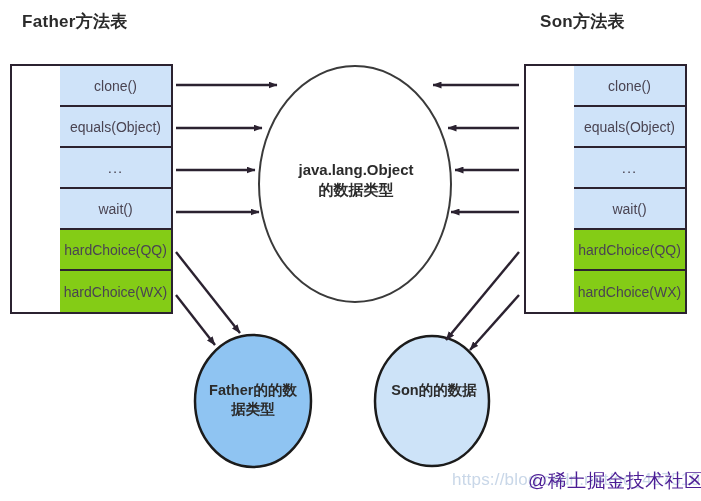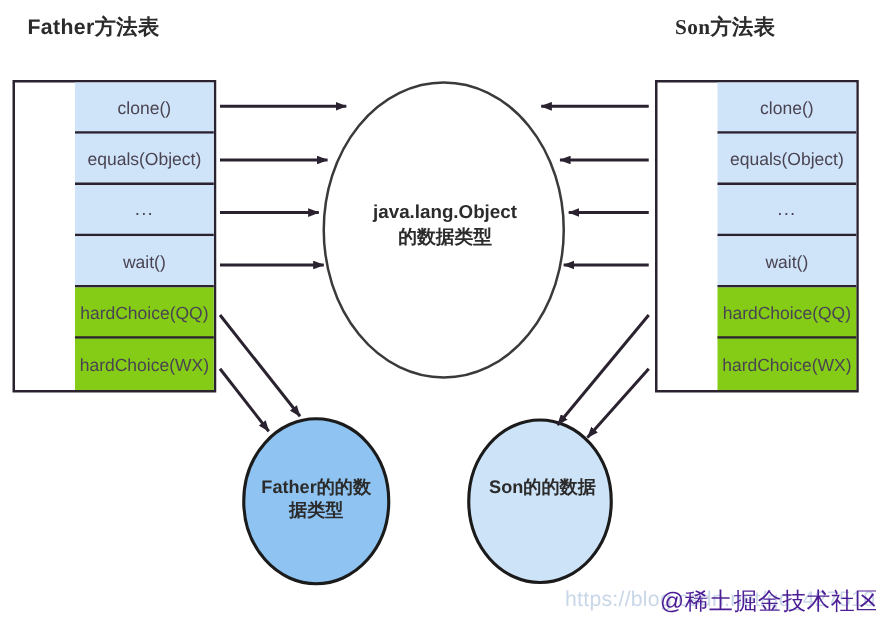--- a/index.html
+++ b/index.html
@@ -30,21 +30,21 @@
   .table-title {
     position: absolute;
     font-size: 17px;
     font-weight: bold;
     color: #2b2b2b;
     letter-spacing: 0.3px;
     white-space: nowrap;
     text-align: right;
   }
   #title-father { left: 22px; top: 10px; }
-  #title-son    { left: 540px; top: 10px; font-family: Liberation Serif, serif; }
+  #title-son    { left: 540px; top: 10px; }
 
   
   .method-table {
     position: absolute;
     width: 163px;
     border: 2px solid #2b2230;
     box-sizing: border-box;
   }
   #table-father { left: 10px; top: 64px; }
   #table-son    { left: 524px; top: 64px; }

